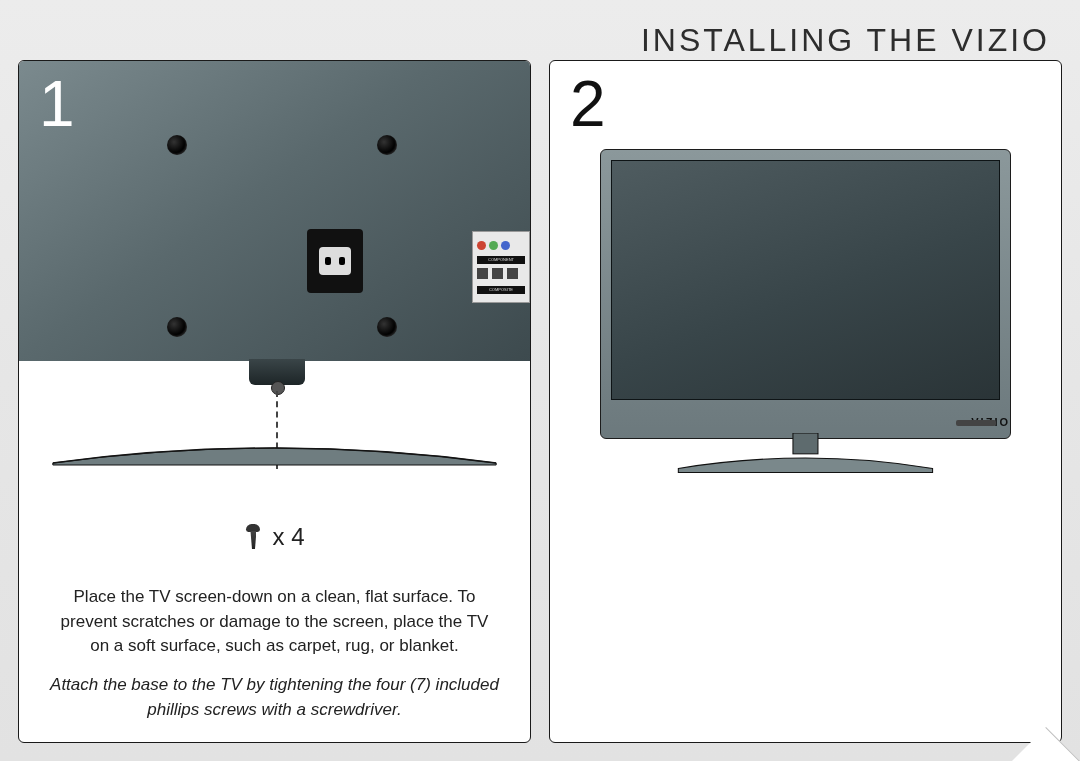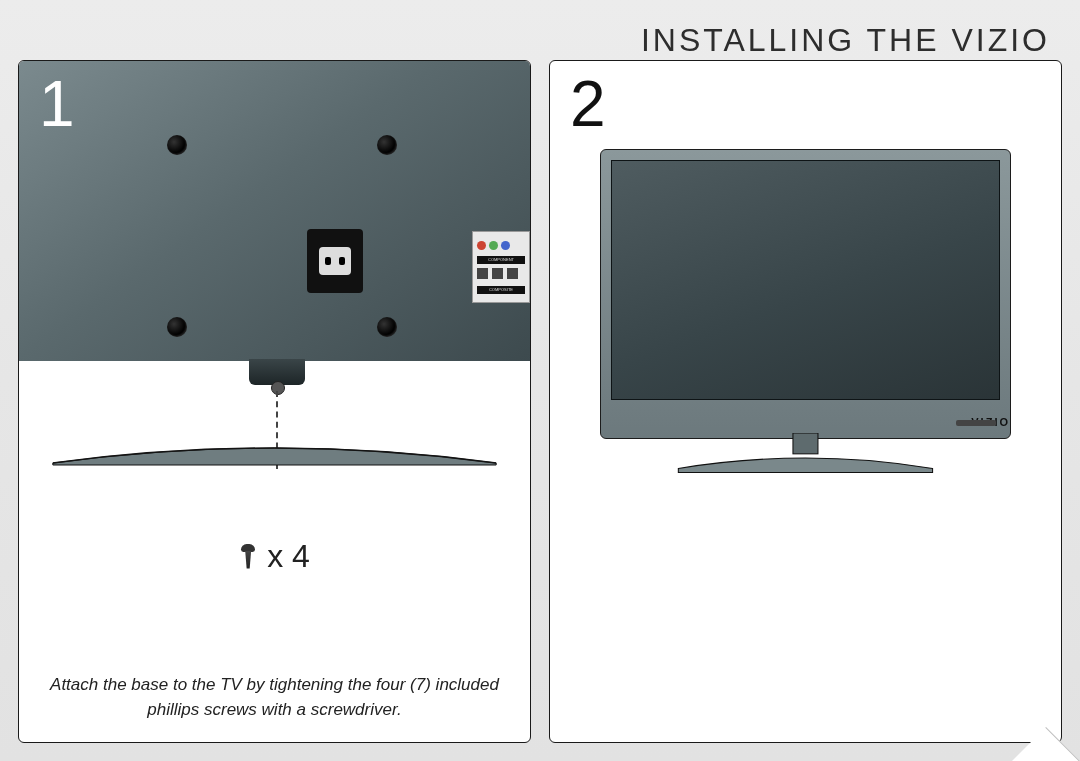--- a/index.html
+++ b/index.html
@@ -133,24 +133,24 @@
 .stand {
   position: absolute;
   top: 378px; left: 24px; right: 24px;
   height: 28px;
 }
 .stand svg { width: 100%; height: 100%; }
 .screw-qty {
   position: absolute;
   top: 462px; left: 0; right: 0;
   text-align: center;
-  font-size: 32px;
+  font-size: 24px;
   font-weight: 400;
   color: #222;
-  display:flex; align-items:center; justify-content:center; gap:10px;margin-top:15px;
+  display:flex; align-items:center; justify-content:center; gap:10px;
 }
 .screw-icon {
   display:inline-block; width:18px; height:26px; position:relative;
 }
 .screw-icon::before {
   content:""; position:absolute; top:0; left:2px;
   width:14px; height:8px; background:#333; border-radius:7px 7px 3px 3px;
 }
 .screw-icon::after {
   content:""; position:absolute; top:7px; left:6px;
@@ -253,20 +253,21 @@
           <path d="M10 24 Q235 -6 460 24 L460 26 L10 26 Z" fill="#6f7d80" stroke="#111" stroke-width="1"></path>
           <path d="M10 24 Q235 -6 460 24" fill="none" stroke="#141414" stroke-width="1.5"></path>
         </svg>
       </div>
 
       <div class="screw-qty">
         <span class="screw-icon"></span>
         <span>x 4</span>
       </div>
 
+      <div class="caption cap-a">Place the TV screen-down on a clean, flat surface. To prevent scratches or damage to the screen, place the TV on a soft surface, such as carpet, rug, or blanket.</div>
       <div class="caption cap-b">Attach the base to the TV by tightening the four (7) included phillips screws with a screwdriver.</div>
     </div>
 
     <div class="panel panel-2">
       <div class="step-num">2</div>
 
       <div class="tv-front">
         <div class="tv-bezel">
           <div class="tv-screen"></div>
           <div class="tv-logo">VIZIO</div>

